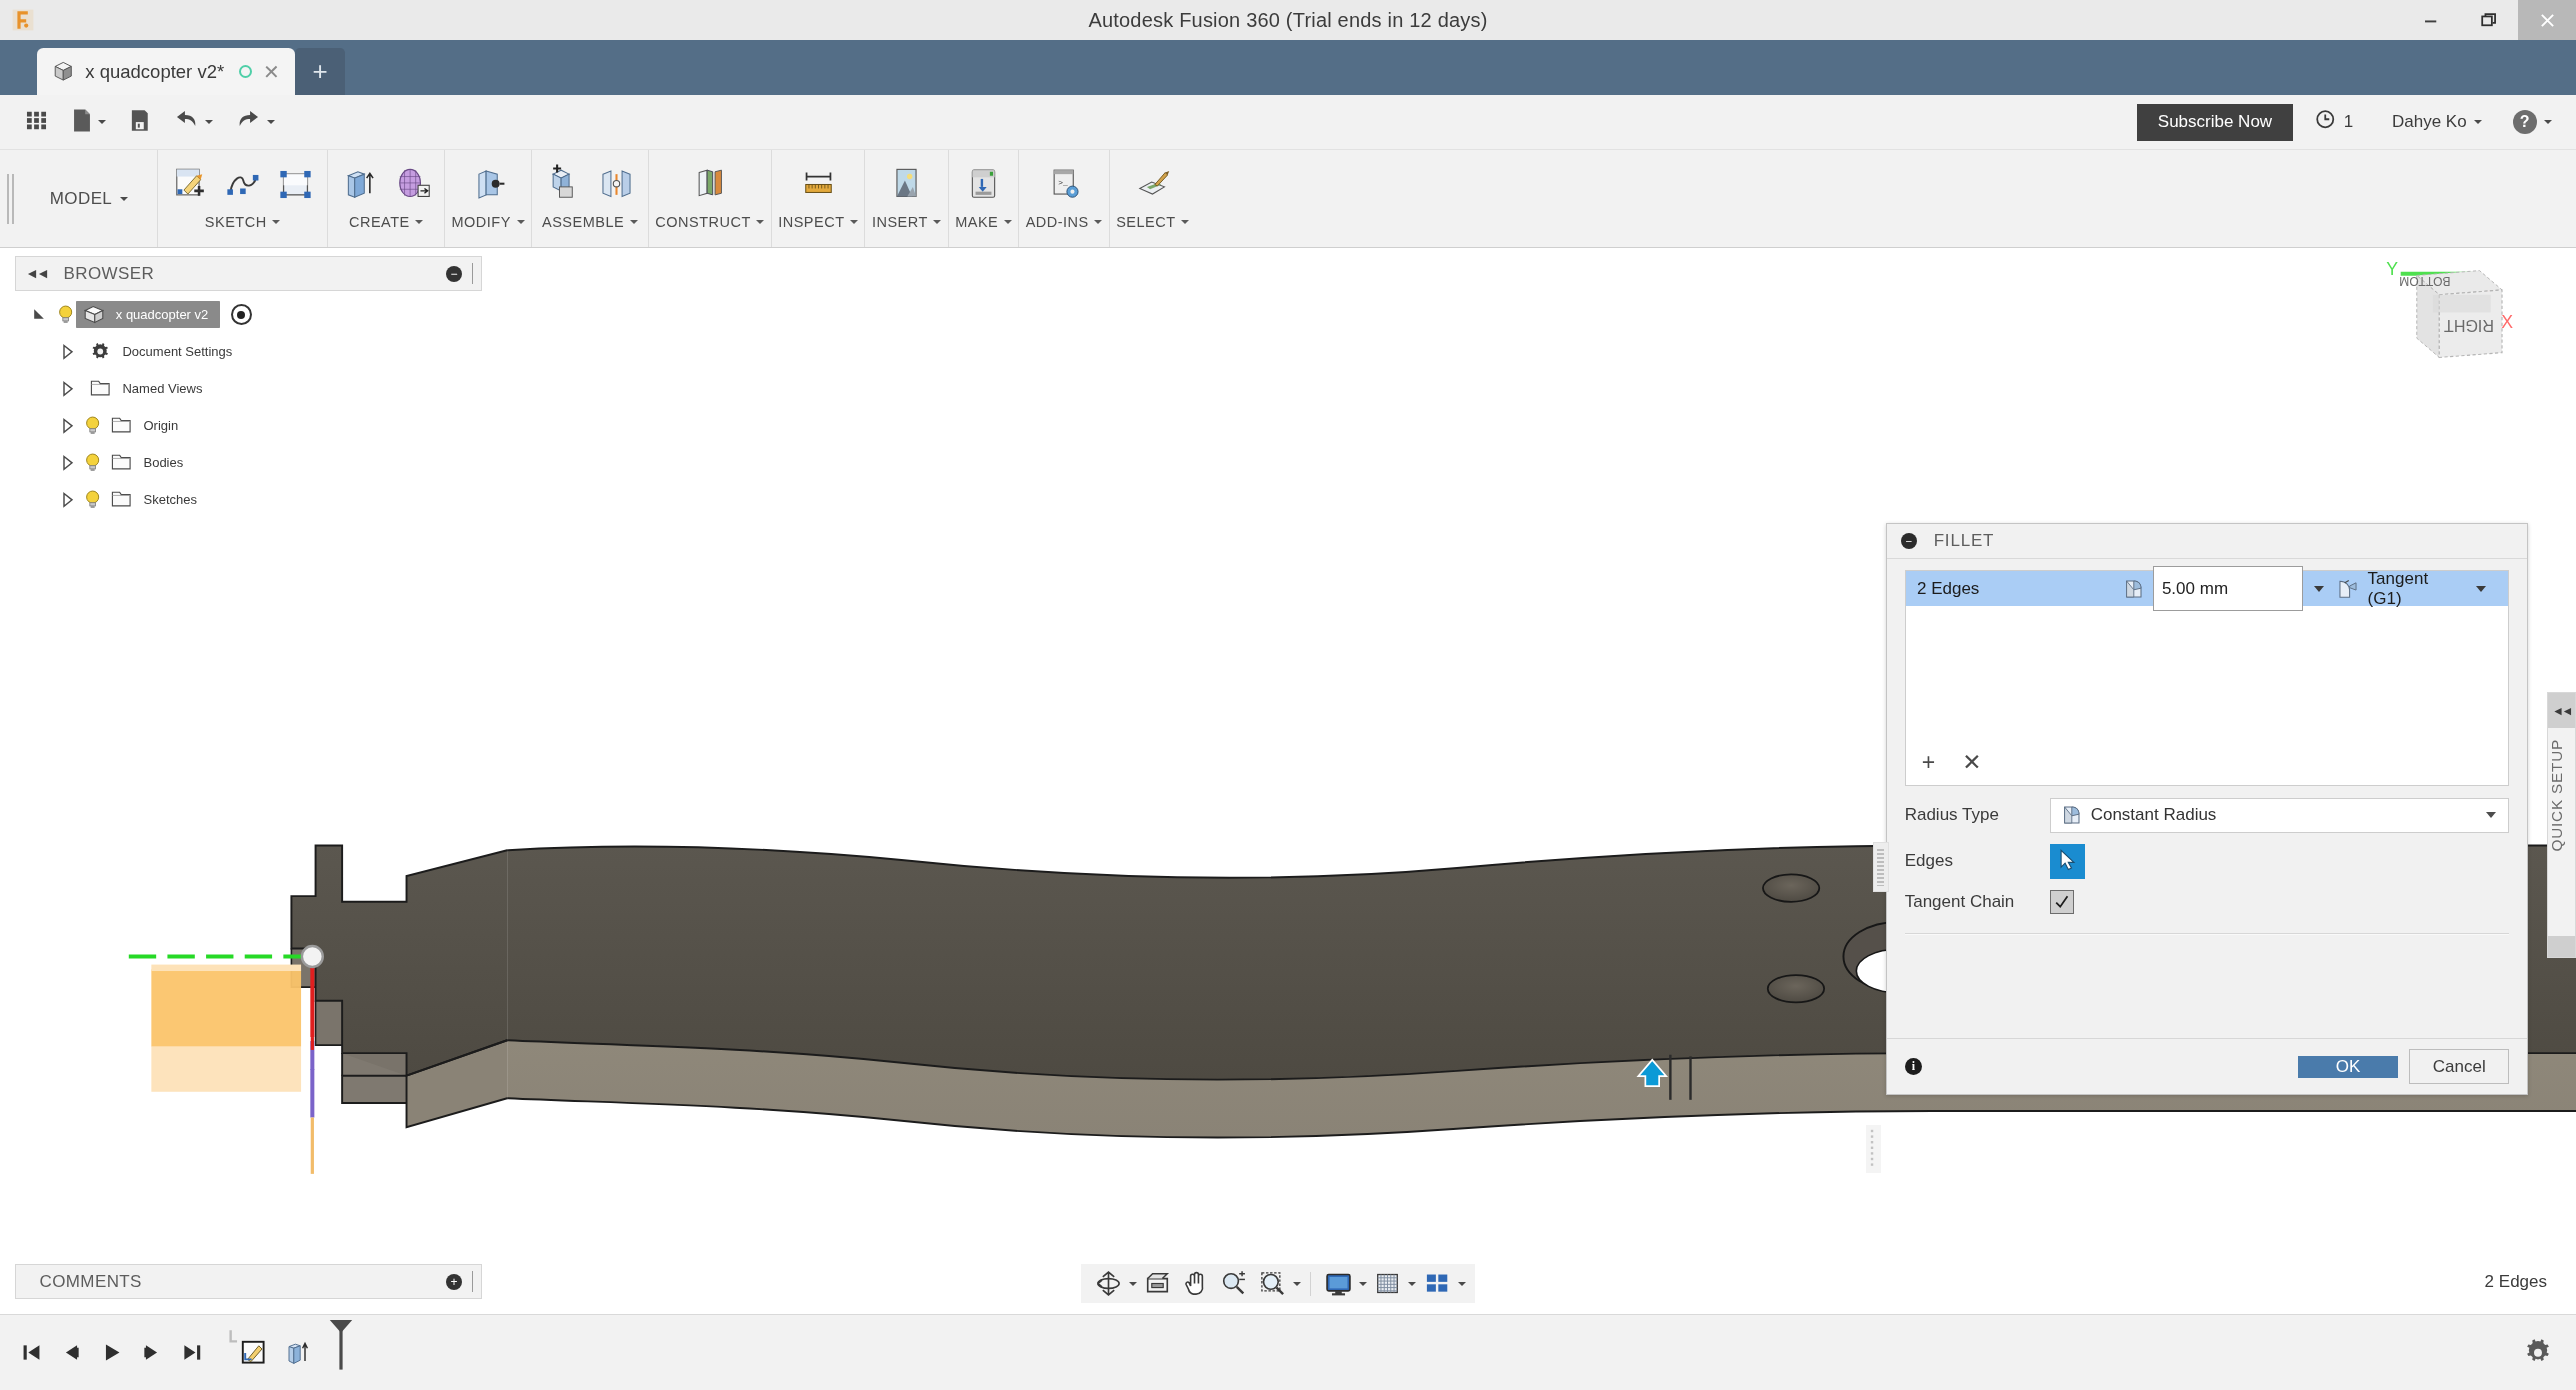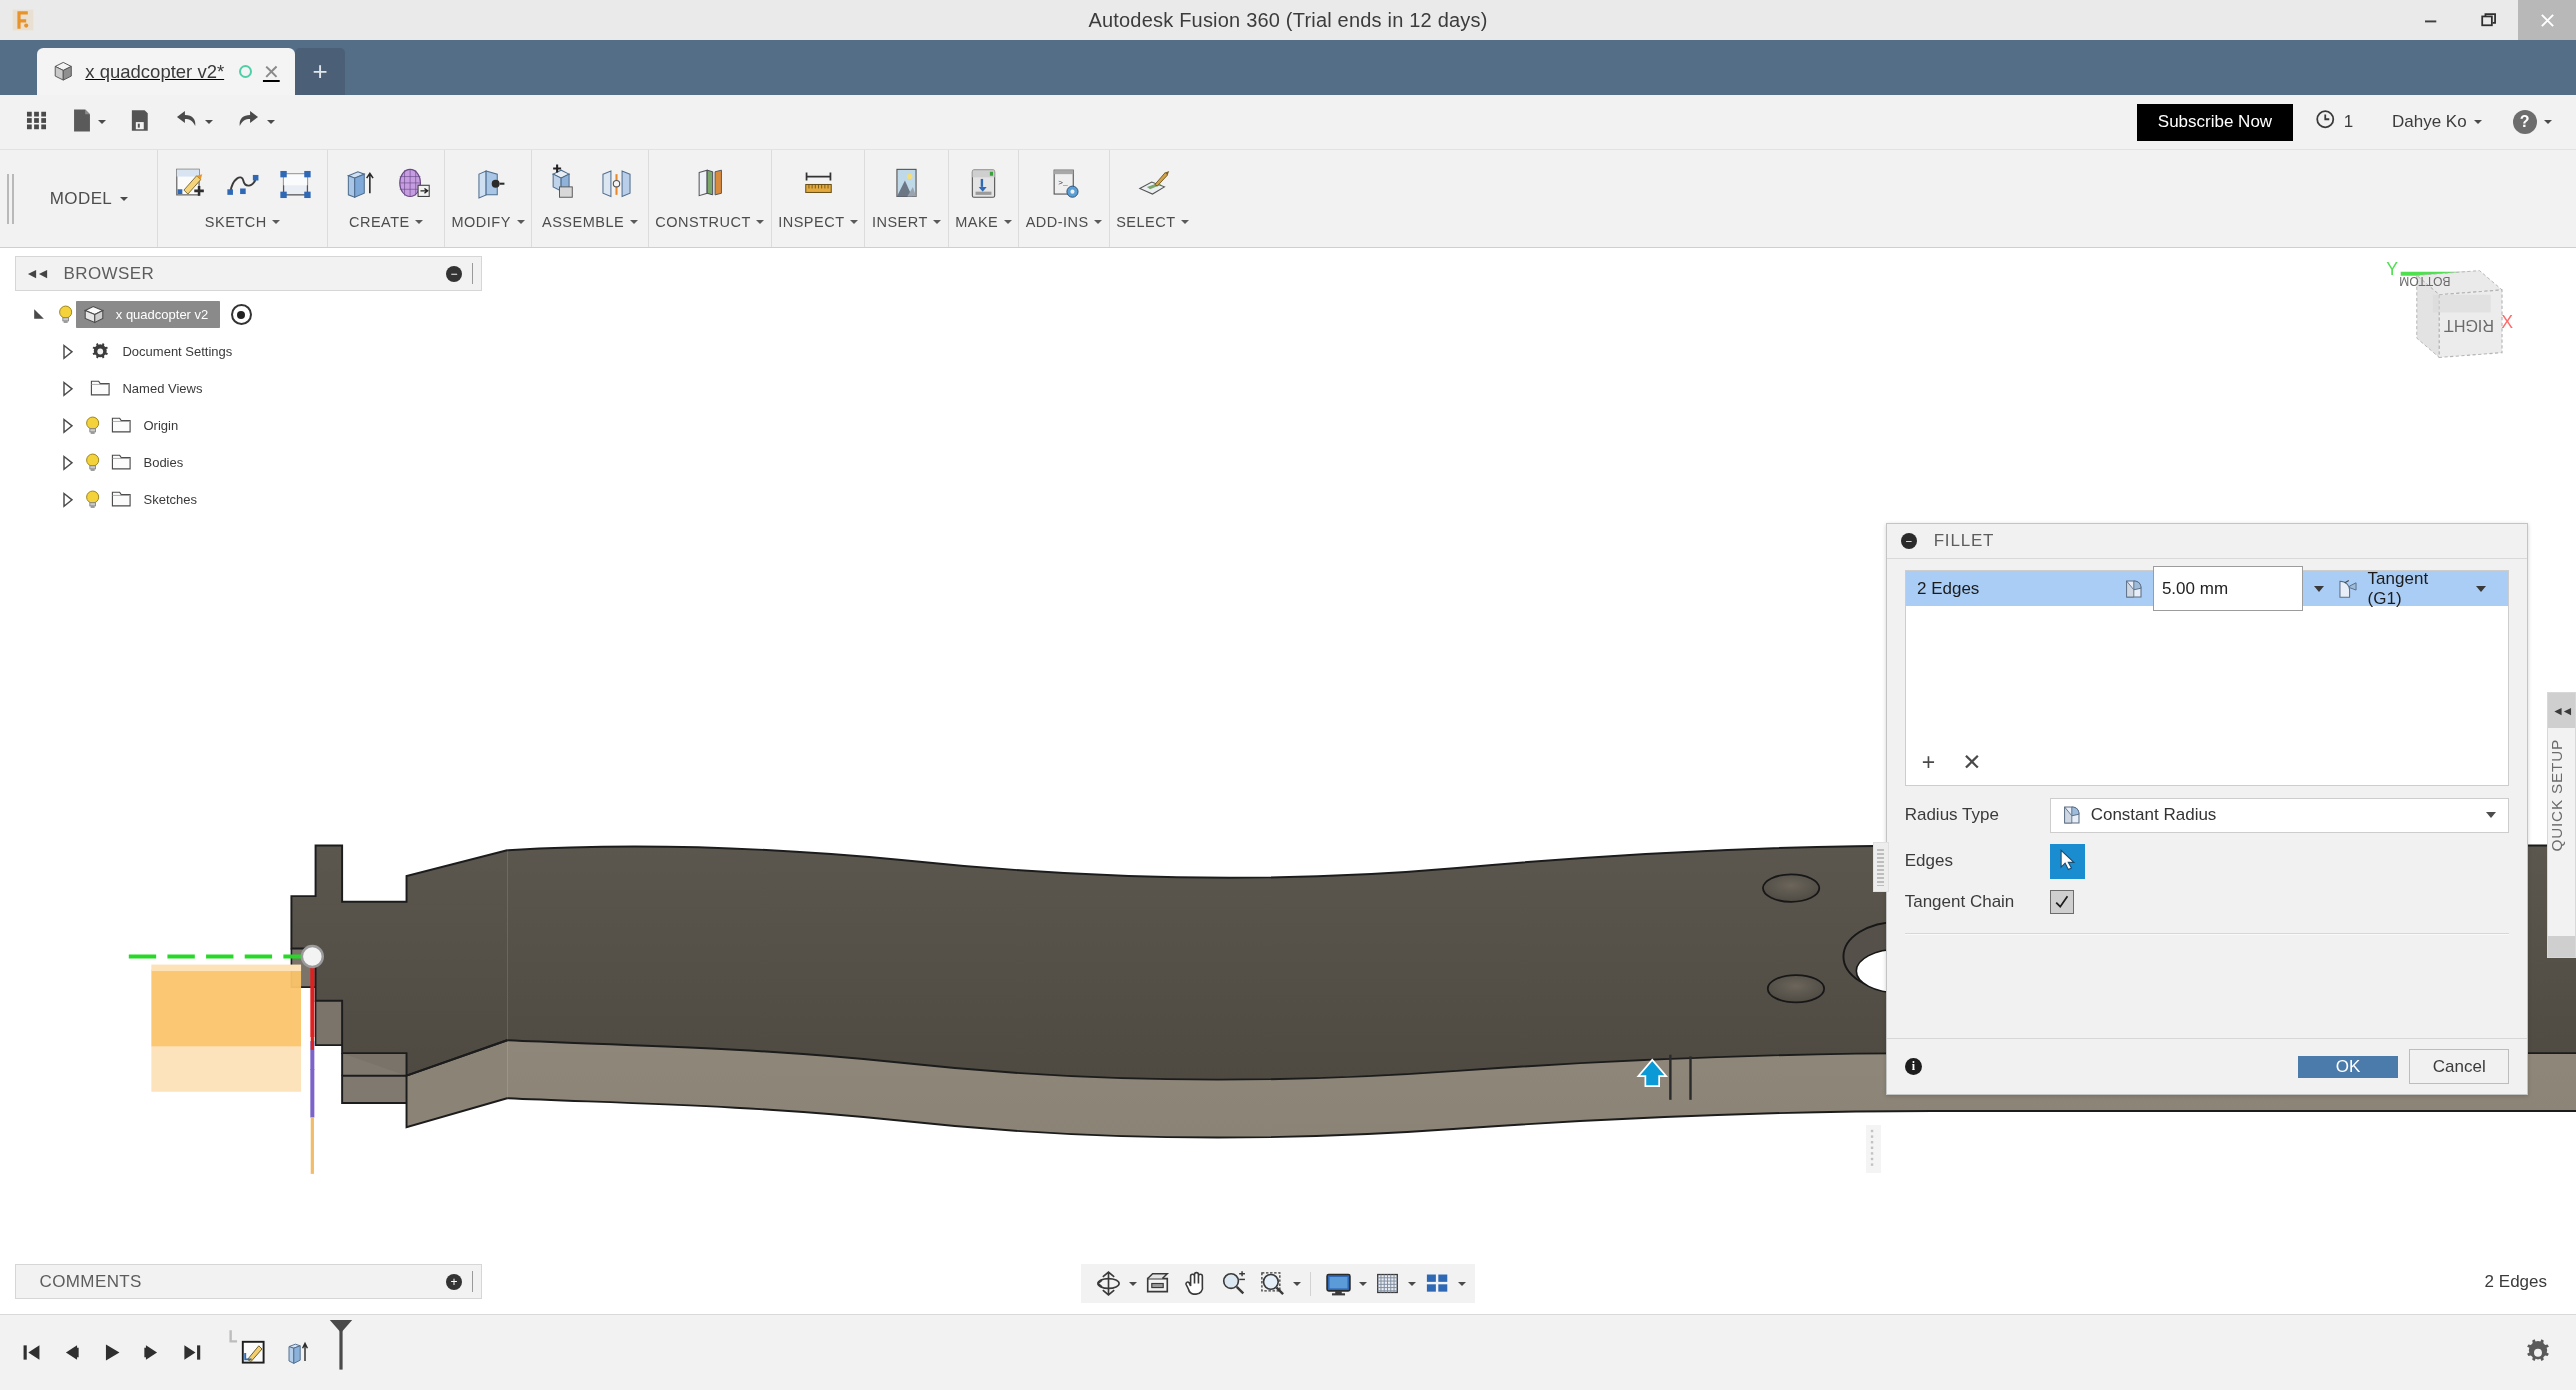--- a/index.html
+++ b/index.html
@@ -29,21 +29,21 @@
   .wbtn.close{background:#b8b8b8;color:#fff;}
   .wbtn svg{display:block;}
 
   
   .tabstrip{
     position:absolute;left:0;top:40px;width:2576px;height:55px;background:#546e87;
     display:flex;align-items:flex-end;
   }
   .doc-tab{
     margin-left:37px;height:47px;background:#f4f4f4;border-radius:6.4px 6.4px 0 0;
-    display:flex;align-items:center;padding:0 11.3px 0 14.5px;min-width:258px;position:relative;text-decoration:underline;
+    display:flex;align-items:center;padding:0 11.3px 0 14.5px;min-width:258px;position:relative;
   }
   .cubeicon{width:22.5px;height:22.5px;margin-right:11.3px;}
   .doc-tab .label{font-size:18.5px;color:#3a3a3a;white-space:nowrap;}
   .doc-tab .savedot{
     width:13px;height:13px;border:2px solid #4fcfa8;border-radius:50%;margin-left:14.5px;
   }
   .doc-tab .xclose{margin-left:11.3px;font-size:20px;color:#8a8a8a;line-height:1;}
   .newtab{
     width:50px;height:47px;background:#4b6076;display:flex;align-items:center;justify-content:center;
     color:#dfe6ec;font-size:26px;border-radius:4.8px 4.8px 0 0;
@@ -53,21 +53,21 @@
   .qat{
     position:absolute;left:0;top:95px;width:2576px;height:55px;background:#f2f2f2;
     display:flex;align-items:center;border-bottom:0.8px solid #e2e2e2;
   }
   .qat-left{display:flex;align-items:center;padding-left:14.5px;gap:4.8px;}
   .qat-item{height:43px;display:flex;align-items:center;padding:0 8px;gap:4px;}
   .caret{width:0;height:0;border-left:4.8px solid transparent;border-right:4.8px solid transparent;border-top:5.6px solid #4a4a4a;}
   .caret.sm{border-left-width:4px;border-right-width:4px;border-top-width:4.8px;}
   .qat-right{margin-left:auto;display:flex;align-items:center;height:55px;padding-right:11.3px;gap:0;}
   .subbtn{
-    background:#000000;color:#ffffff;font-size:17px;padding:0 21px;height:37px;
+    background:#404040;color:#ffffff;font-size:17px;padding:0 21px;height:37px;
     display:flex;align-items:center;
   }
   .jobs{display:flex;align-items:center;gap:7.2px;padding:0 21px;font-size:17px;color:#3c3c3c;}
   .userblk{display:flex;align-items:center;gap:7.2px;padding:0 17.7px;font-size:17px;color:#3c3c3c;}
   .helpblk{display:flex;align-items:center;gap:7.2px;padding:0 13px;}
   .qmark{
     width:24px;height:24px;border-radius:50%;background:#6d6d6d;color:#fff;font-size:16px;font-weight:bold;
     display:flex;align-items:center;justify-content:center;
   }
 

